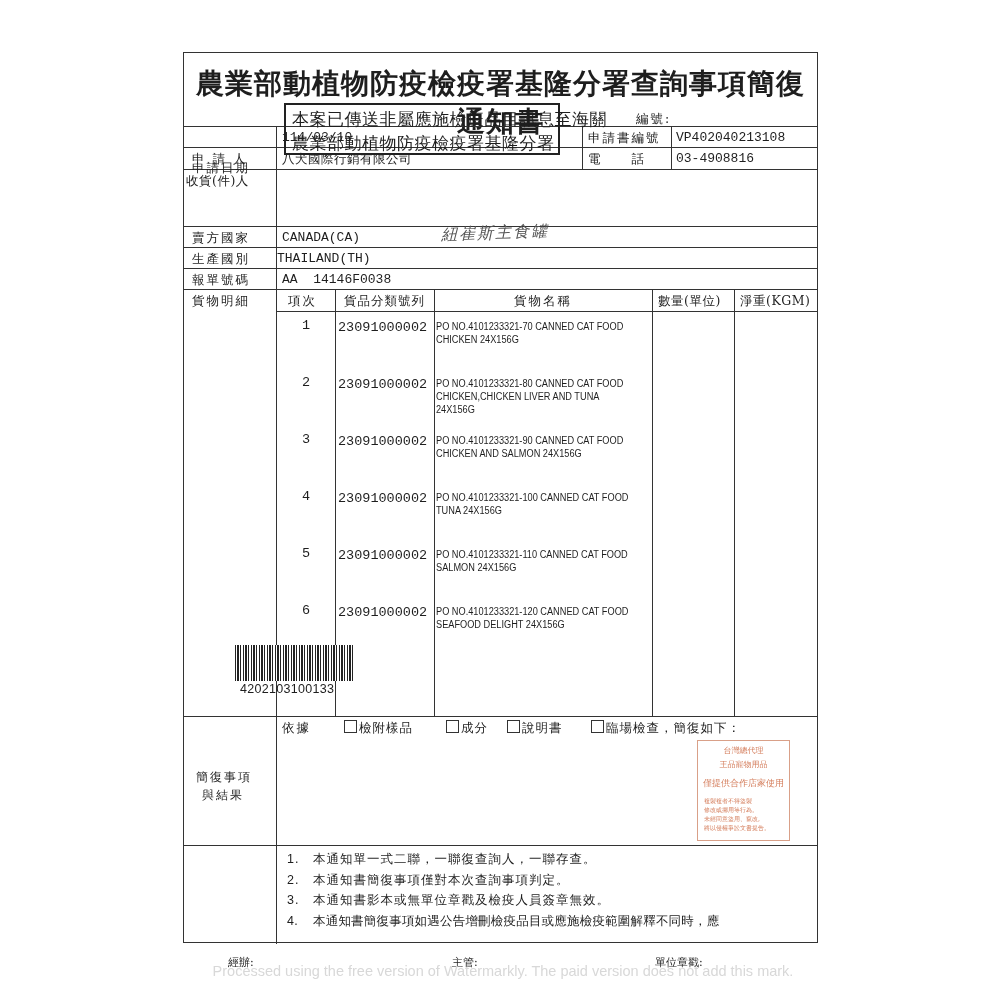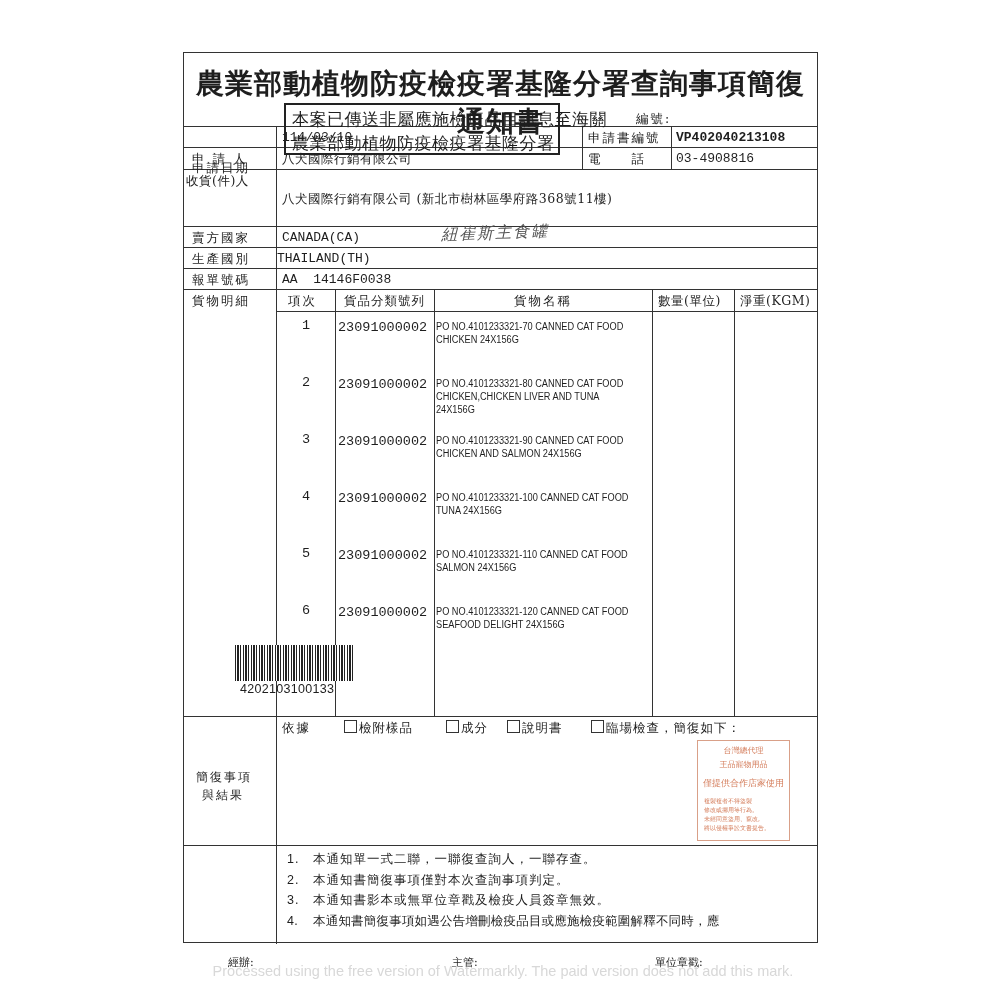--- a/index.html
+++ b/index.html
@@ -58,29 +58,28 @@
   <div class="vline" style="left:398px; top:73px; height:43px;"></div>
   <div class="vline" style="left:487px; top:73px; height:43px;"></div>
   <div class="vline" style="left:151px; top:236px; height:427px;"></div>
   <div class="vline" style="left:250px; top:236px; height:427px;"></div>
   <div class="vline" style="left:468px; top:236px; height:427px;"></div>
   <div class="vline" style="left:550px; top:236px; height:427px;"></div>
 
   <div class="abs label" style="left:8px; top:77px;margin-top:30px;">申請日期</div>
   <div class="abs val" style="left:98px; top:77px;">114/03/10</div>
   <div class="abs label" style="left:404px; top:77px;">申請書編號</div>
-  <div class="abs val" style="left:492px; top:77px;font-weight:bold;">VP402040213108</div>
+  <div class="abs val" style="left:492px; top:77px;">VP402040213108</div>
 
   <div class="abs label" style="left:8px; top:98px;">申 請 人</div>
   <div class="abs label" style="left:98px; top:98px; letter-spacing:0.5px;">八犬國際行銷有限公司</div>
   <div class="abs label" style="left:404px; top:98px;">電　　話</div>
   <div class="abs val" style="left:492px; top:98px;">03-4908816</div>
 
   <div class="abs label" style="left:2px; top:120px; letter-spacing:0.5px;">收貨(件)人</div>
-  <div class="abs label" style="left:98px; top:138px; letter-spacing:0.5px;">八犬國際行銷有限公司 (新北市樹林區學府路368號11樓)</div>
 
   <div class="abs label" style="left:8px; top:177px;">賣方國家</div>
   <div class="abs val" style="left:98px; top:177px;">CANADA(CA)</div>
   <div class="handwrite" style="left:257px; top:170px;">紐崔斯主食罐</div>
 
   <div class="abs label" style="left:8px; top:198px;">生產國別</div>
   <div class="abs val" style="left:93px; top:198px;">THAILAND(TH)</div>
 
   <div class="abs label" style="left:8px; top:219px;">報單號碼</div>
   <div class="abs val" style="left:98px; top:219px; white-space:pre;">AA  14146F0038</div>

